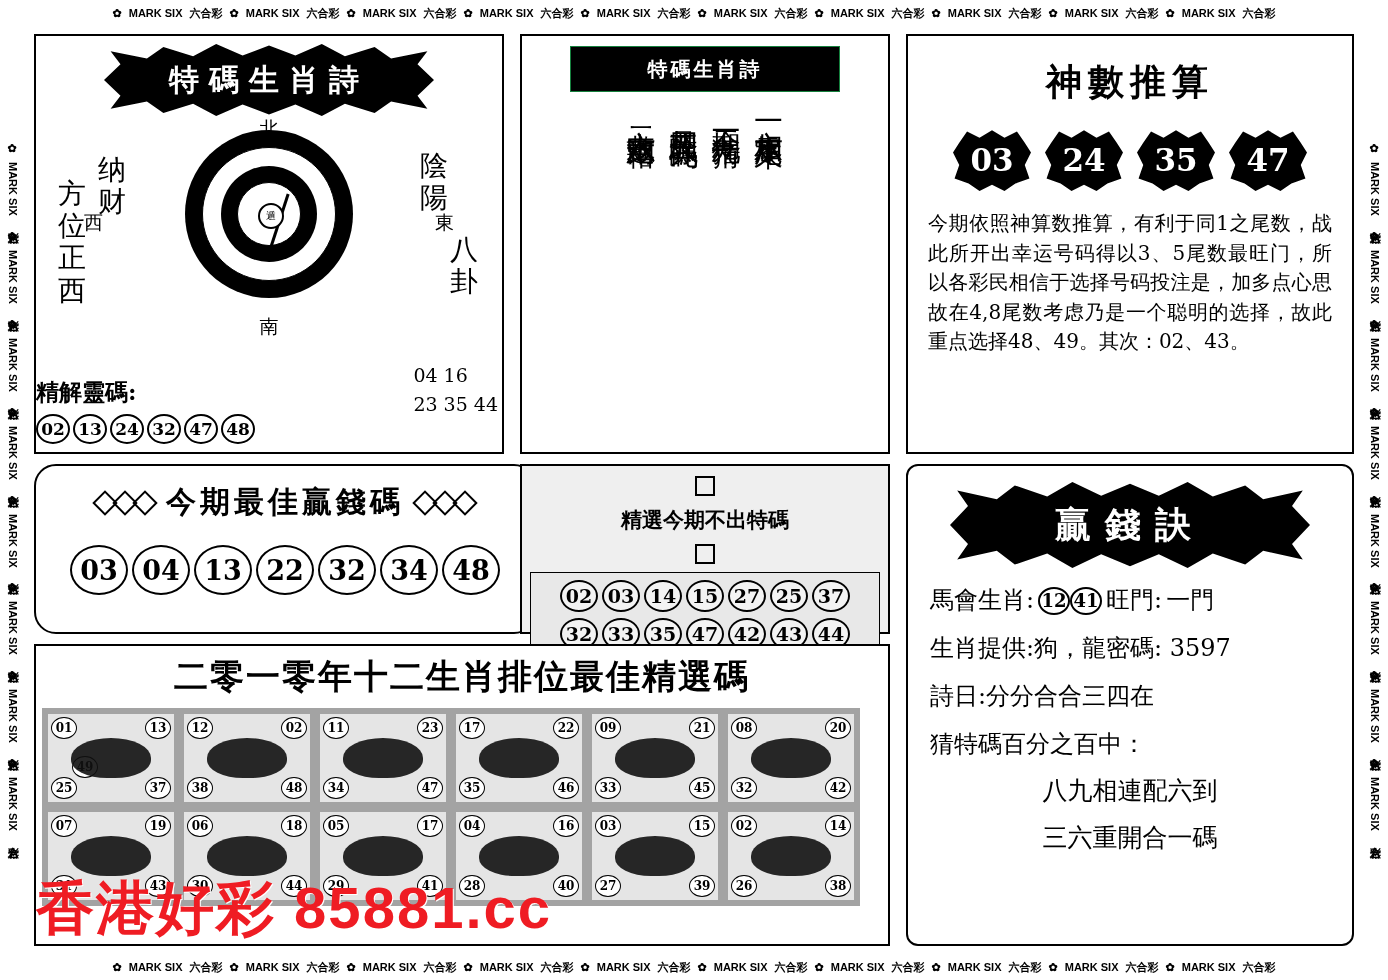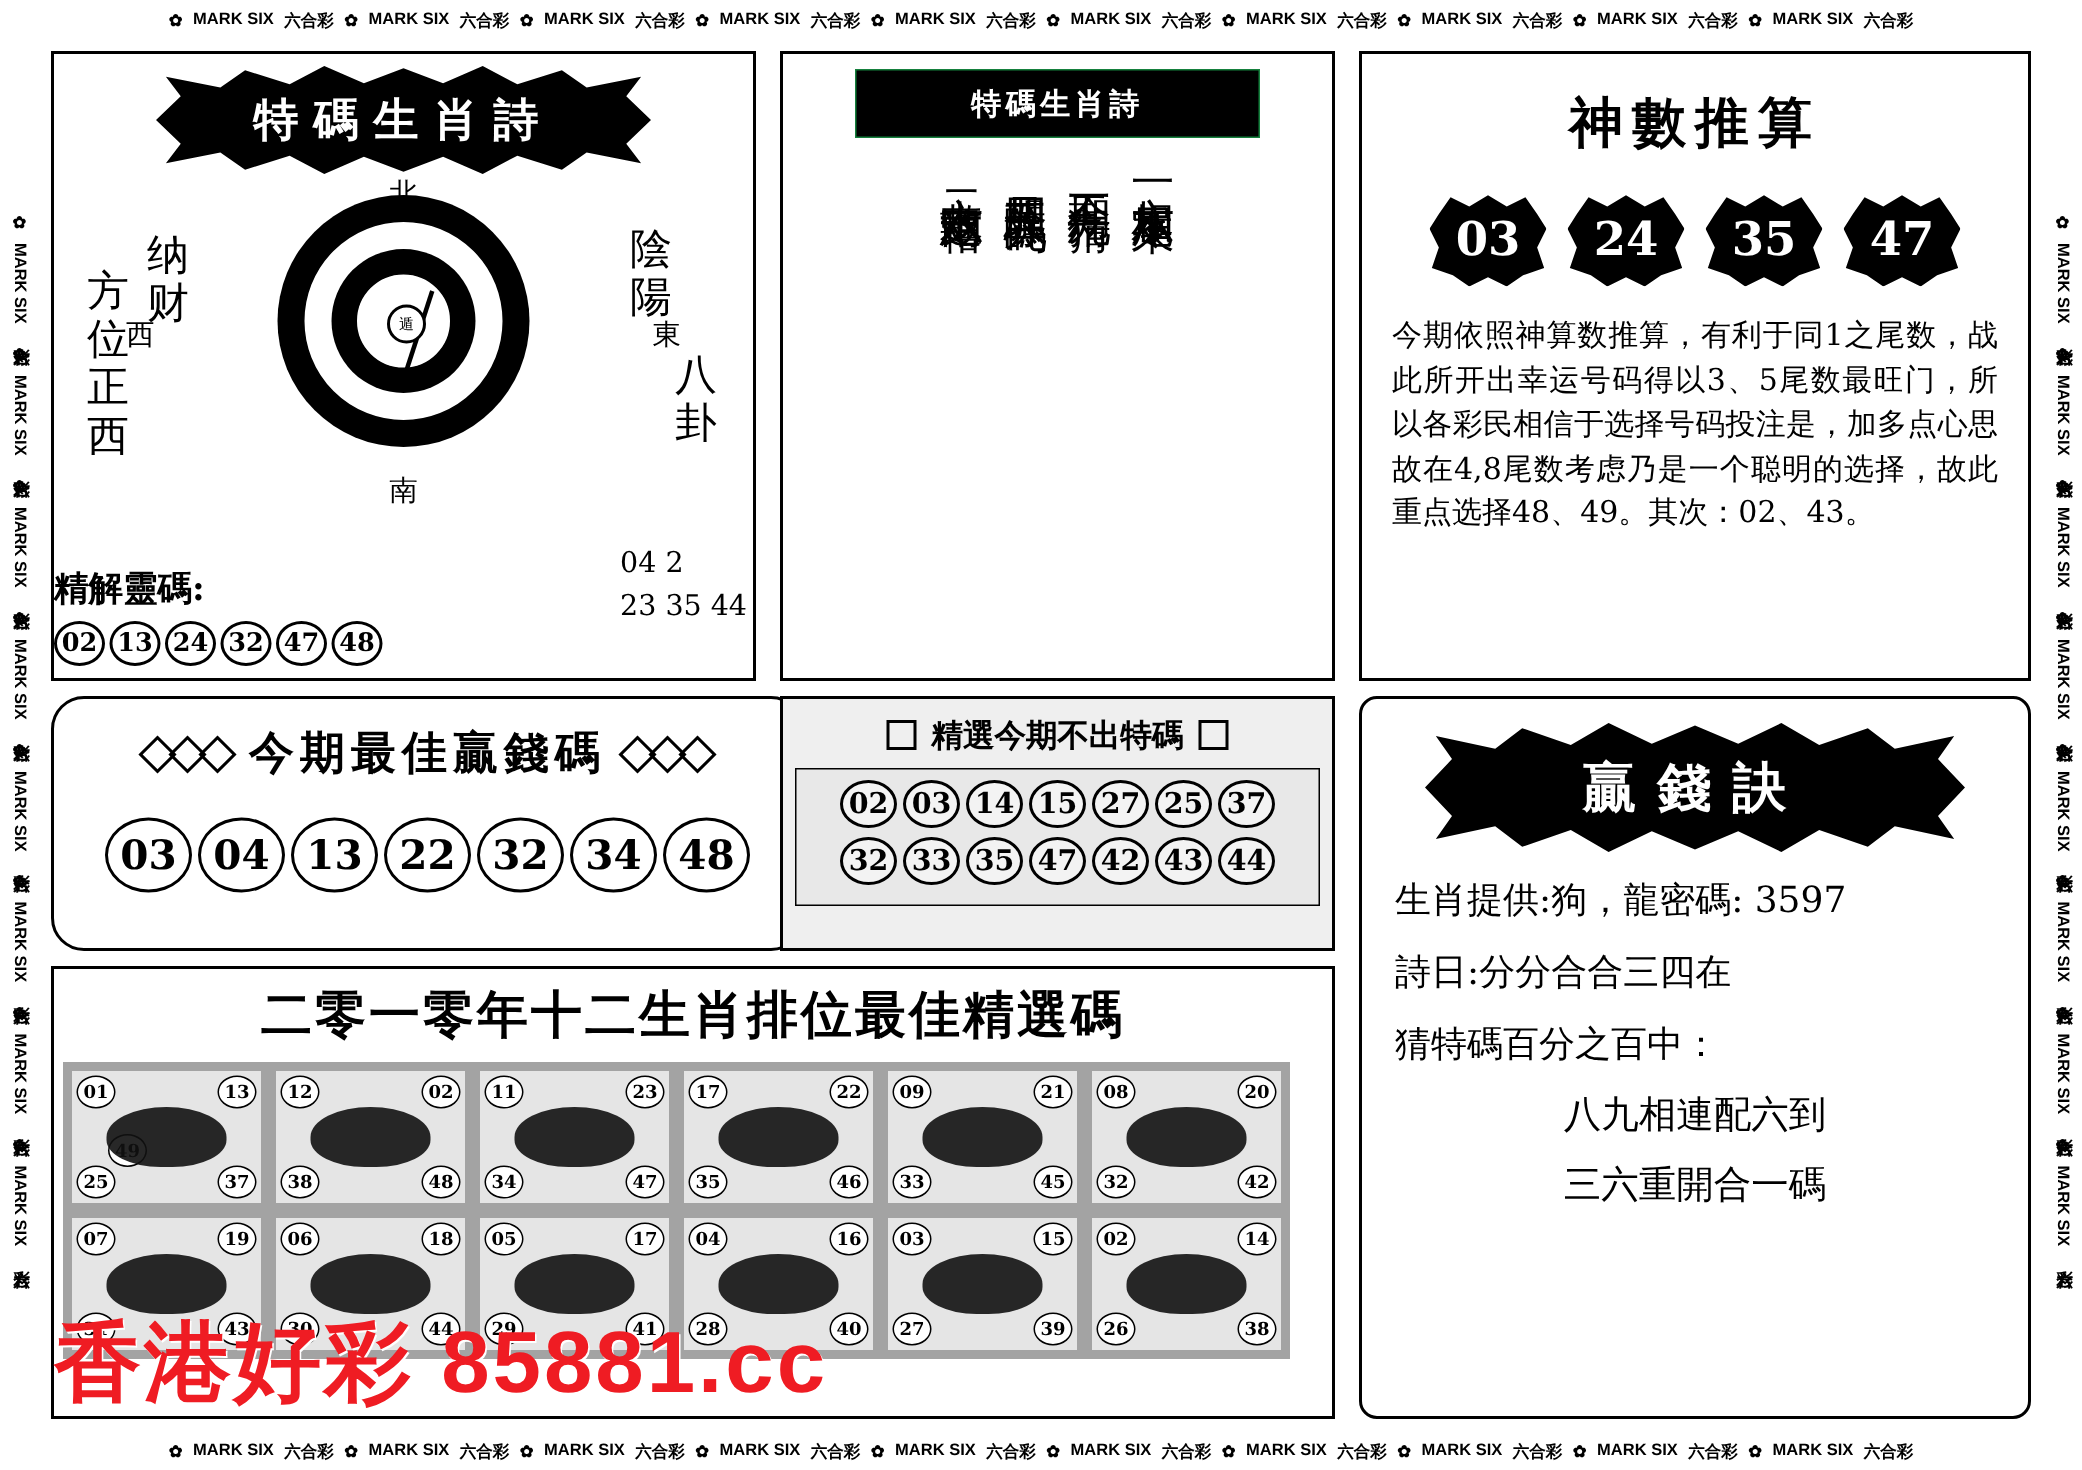--- a/index.html
+++ b/index.html
@@ -204,23 +204,24 @@
   .bigball {
     width:58px; height:50px; border:2px solid #000; border-radius:50%;
     display:flex; align-items:center; justify-content:center;
     font-size:27px; font-weight:bold; font-family:"DejaVu Serif", serif;
     box-sizing:border-box;
   }
 
   
   #panel-notout { left:494px; top:438px; width:370px; height:170px; background:#efefef; }
   .notout-head {
-    display:flex; align-items:center; justify-content:center; gap:10px;
+    display:flex; align-items:center; justify-content:flex-start; gap:10px;
     margin-top:10px; font-size:21px; font-weight:bold;
     font-family:Liberation Mono, monospace;
+    flex-direction:column;
   }
   .sq { width:16px;height:16px;border:2px solid #000; }
   .notout-grid {
     margin:8px 8px 0 8px;
     border:1px solid #000;
     padding:7px 4px;
     background:#e8e8e8;
   }
   .notout-row { display:flex; justify-content:center; gap:4px; margin-bottom:6px; }
   .smallball {
@@ -460,21 +461,21 @@
             <div class="ring4">
               <div class="needle"></div>
               <div class="hub">遁</div>
             </div>
           </div>
         </div>
       </div>
     </div>
 
     <div class="side-nums">
-      <div>04  2</div>
+      <div>04  16</div>
       <div>23  35 44</div>
     </div>
 
     <div class="lucky-row">
       <div class="lucky-label">精解靈碼:</div>
       <div class="ball-row" id="qimen-balls">
           <span class="ball">02</span>
           <span class="ball">13</span>
           <span class="ball">24</span>
           <span class="ball">32</span>
@@ -568,20 +569,26 @@
           <span class="smallball">44</span>
         </div>
     </div>
   </div>
 
   <div class="panel" id="panel-yingqian">
     <div class="yq-star">
       <div class="star-bg"></div>
       <div class="star-text">贏錢訣</div>
     </div>
+    <div class="yq-line">
+      <span>馬會生肖:</span>
+      <span id="yq-nums"><span class="circle-num">12</span><span class="circle-num">41</span></span>
+      <span>旺門:</span>
+      <span>一門</span>
+    </div>
     <div class="yq-line">生肖提供:狗，龍密碼: 3597</div>
     <div class="yq-line">詩日:分分合合三四在</div>
     <div class="yq-line">猜特碼百分之百中：</div>
     <div class="yq-center">八九相連配六到</div>
     <div class="yq-center">三六重開合一碼</div>
   </div>
 
   <div class="panel" id="panel-zodiac">
     <div class="zod-title">二零一零年十二生肖排位最佳精選碼</div>
     <div class="zod-grid" id="zod-grid">

